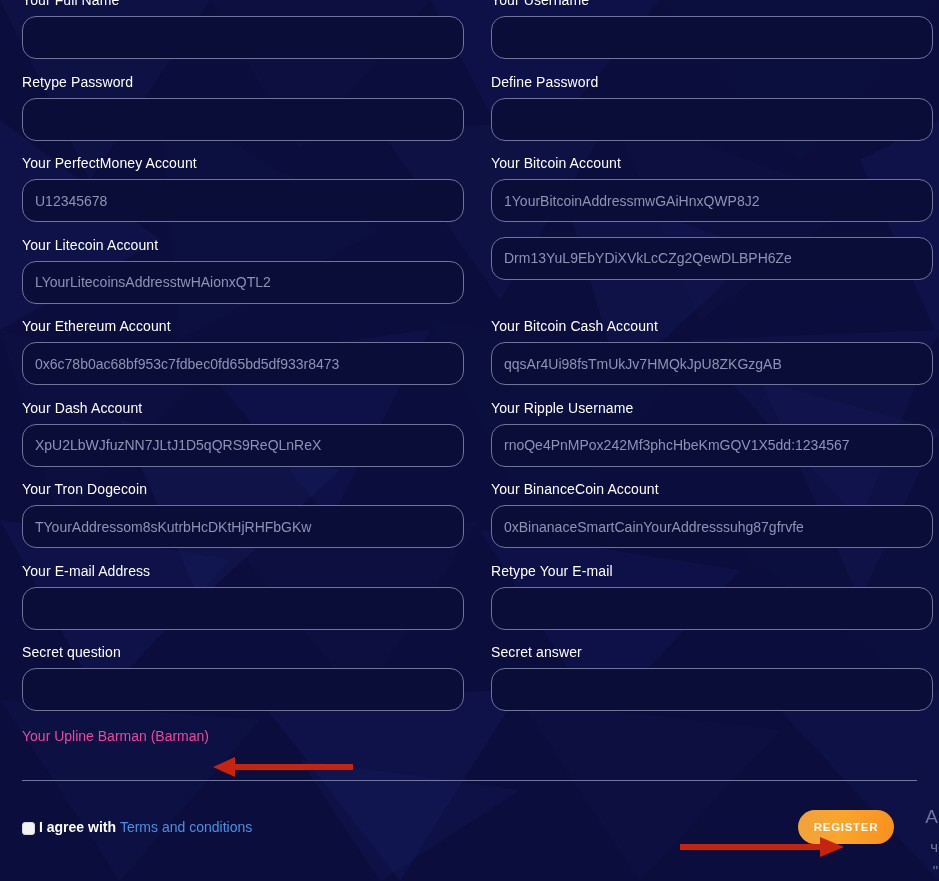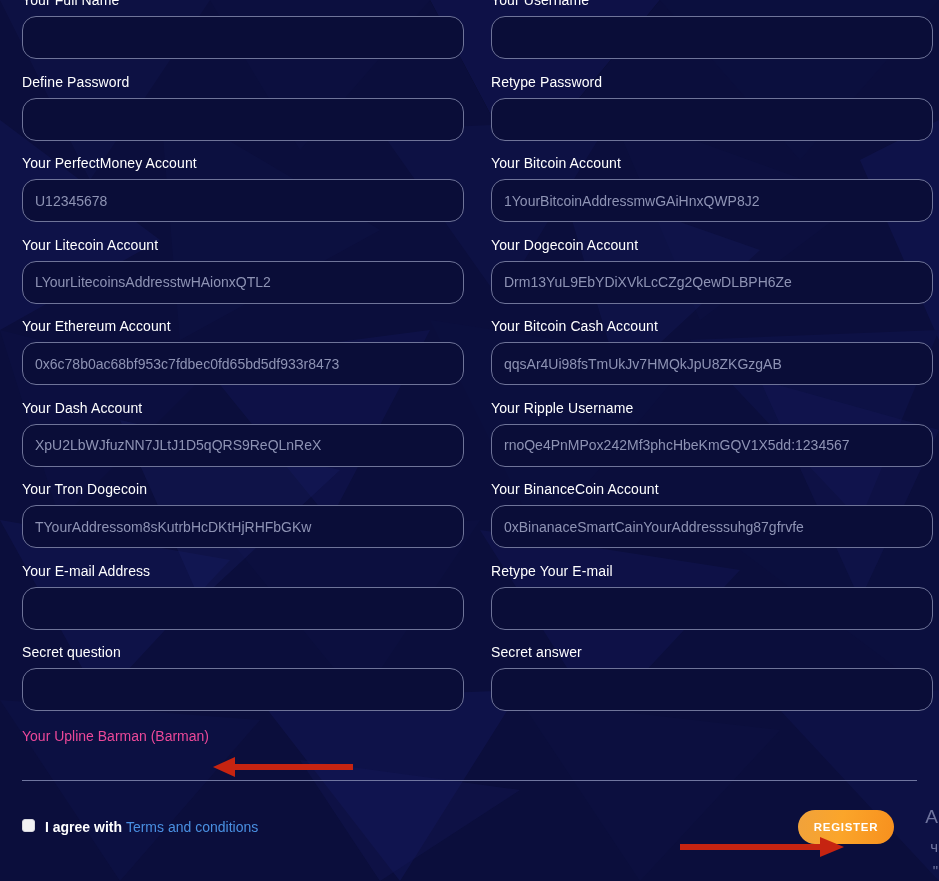--- a/index.html
+++ b/index.html
@@ -102,22 +102,22 @@
   .footer {
     margin-top: 28px;
     display: flex;
     align-items: center;
     justify-content: space-between;
     height: 36px;
   }
 
   .agree-wrap {
     display: flex;
-    align-items: flex-start;
-    gap: 10px;
+    align-items: flex-end;
+    gap: 4px;
   }
 
   .agree-checkbox {
     appearance: none;
     -webkit-appearance: none;
     width: 13px;
     height: 13px;
     border-radius: 3px;
     background: #f2f2f4;
     border: 1px solid #d8d8de;
@@ -223,41 +223,40 @@
   <div class="form-grid">
       <div class="field row-clip">
         <label class="field-label">Your Full Name</label>
         <input class="field-input" type="text" placeholder="" style="">
       </div>
       <div class="field row-clip">
         <label class="field-label">Your Username</label>
         <input class="field-input" type="text" placeholder="" style="">
       </div>
       <div class="field">
+        <label class="field-label">Retype Password</label>
+        <input class="field-input" type="text" placeholder="" style="">
+      </div>
+      <div class="field">
         <label class="field-label">Define Password</label>
-        <input class="field-input" type="text" placeholder="" style="">
-      </div>
-      <div class="field">
-        <label class="field-label">Retype Password</label>
         <input class="field-input" type="text" placeholder="" style="">
       </div>
       <div class="field">
         <label class="field-label">Your PerfectMoney Account</label>
         <input class="field-input" type="text" placeholder="U12345678" style="">
       </div>
       <div class="field">
         <label class="field-label">Your Bitcoin Account</label>
         <input class="field-input" type="text" placeholder="1YourBitcoinAddressmwGAiHnxQWP8J2" style="">
       </div>
       <div class="field">
         <label class="field-label">Your Litecoin Account</label>
         <input class="field-input" type="text" placeholder="LYourLitecoinsAddresstwHAionxQTL2" style="">
       </div>
       <div class="field">
-        <label class="field-label">Your Dogecoin Account</label>
         <input class="field-input" type="text" placeholder="Drm13YuL9EbYDiXVkLcCZg2QewDLBPH6Ze" style="">
       </div>
       <div class="field">
         <label class="field-label">Your Ethereum Account</label>
         <input class="field-input" type="text" placeholder="0x6c78b0ac68bf953c7fdbec0fd65bd5df933r8473" style="">
       </div>
       <div class="field">
         <label class="field-label">Your Bitcoin Cash Account</label>
         <input class="field-input" type="text" placeholder="qqsAr4Ui98fsTmUkJv7HMQkJpU8ZKGzgAB" style="">
       </div>

